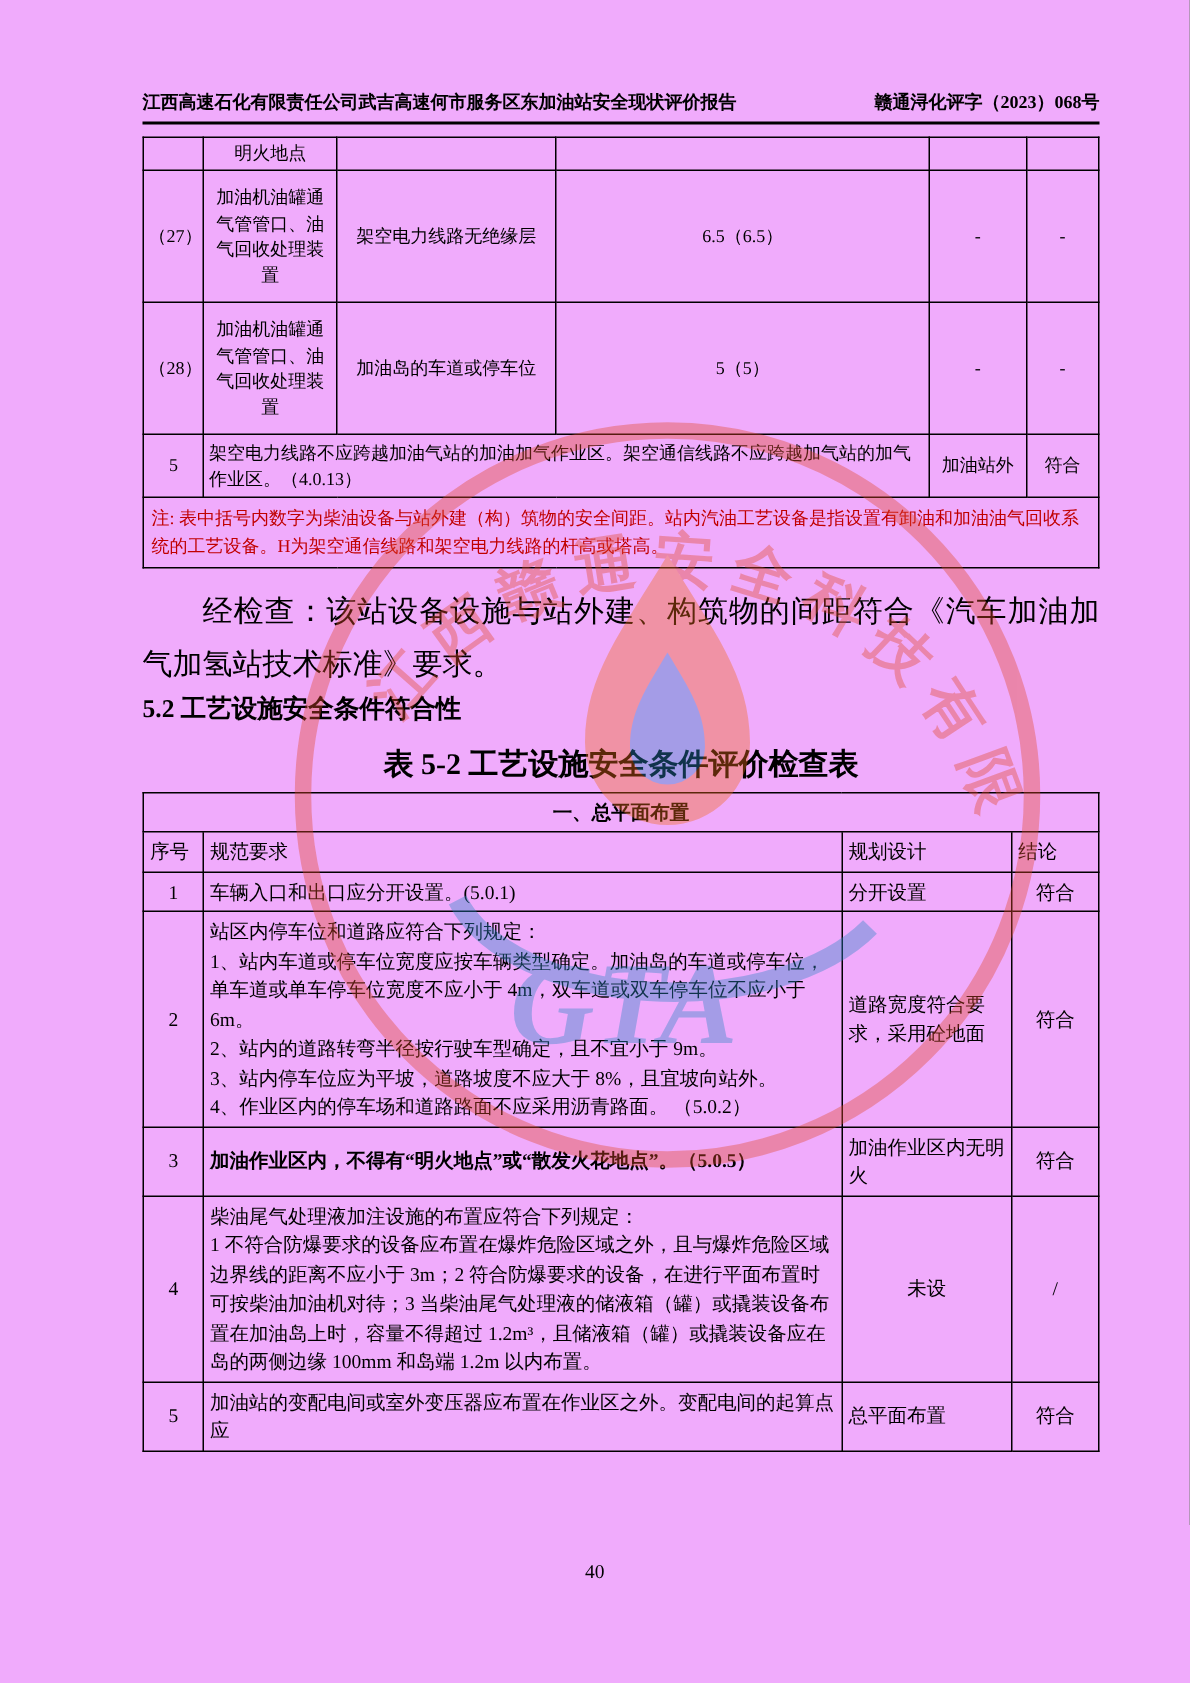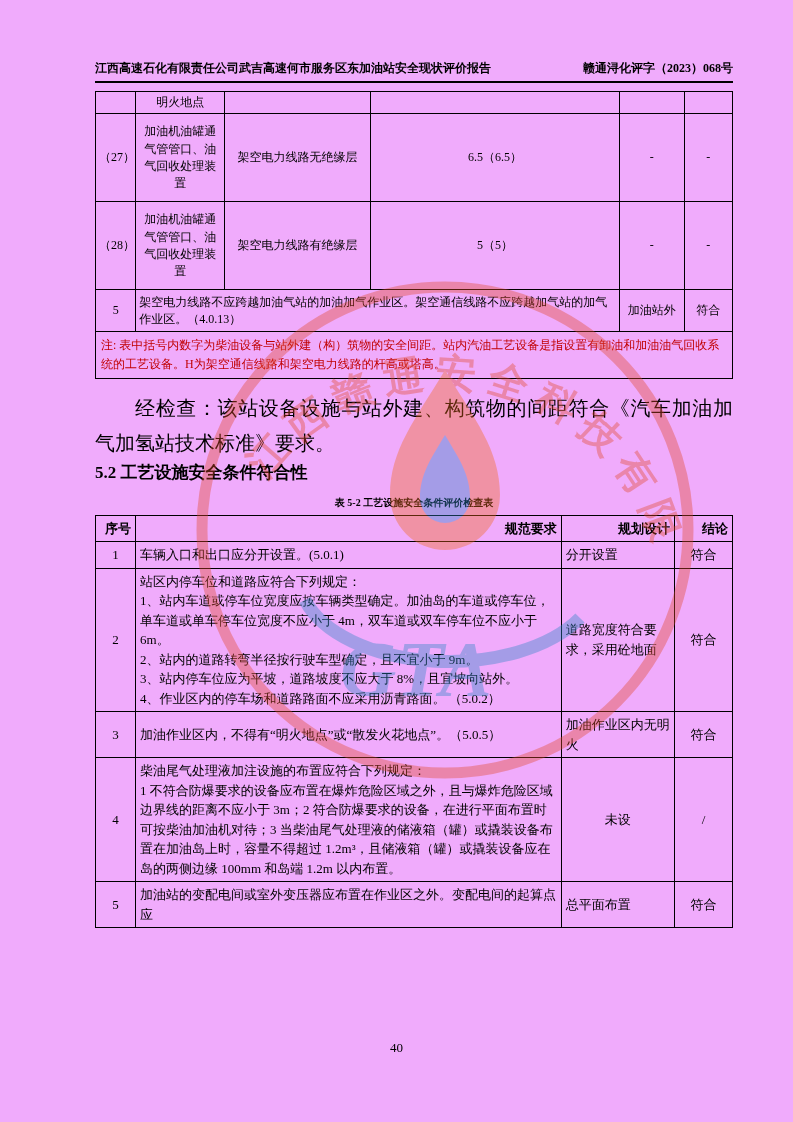--- a/index.html
+++ b/index.html
@@ -22,31 +22,31 @@
   table { width:100%; border-collapse:collapse; table-layout:fixed; }
   td, th { border:1px solid #000; vertical-align:middle; }
 
   .t1 { margin-top:8px; font-size:12px; }
   .t1 td { text-align:center; padding:2px 3px; line-height:1.45; }
   .t1 .left { text-align:left; }
   .t1 .note-cell { text-align:left; color:#c00000; line-height:1.55; padding:4px 5px; }
 
   .para { font-size:20px; line-height:1.75; text-indent:2em; text-align:justify; margin-top:12px; }
   .sec-heading { font-size:17px; font-weight:bold; }
-  .tbl-title { font-size:10px; font-weight:bold; text-align:center; margin-top:12px; margin-bottom:5px; }
+  .tbl-title { font-size:20px; font-weight:bold; text-align:center; margin-top:12px; margin-bottom:5px; }
 
   .t2 { font-size:13px; }
   .t2 td, .t2 th { padding:3px 4px; line-height:1.5; }
-  .t2 th { font-weight:bold; text-align:right; }
+  .t2 th { font-weight:normal; text-align:left; }
   .t2 .no { text-align:center; }
   .t2 .req { text-align:left; white-space:pre-line; }
   .t2 .design { text-align:left; }
   .t2 .design.centered { text-align:center; }
   .t2 .concl { text-align:center; }
-  .t2 .bold { font-weight:normal; }
+  .t2 .bold { font-weight:bold; }
   .t2 .sec-row { font-weight:bold; text-align:center; height:25px; }
 
   .footer { position:absolute; top:1040px; left:0; width:100%; text-align:center; font-size:13px; z-index:1; }
 
   
   .watermark {
     position:absolute; left:185px; top:250px; width:520px; height:560px;
     z-index:2; opacity:0.38; pointer-events:none;
   }
 </style>
@@ -84,21 +84,21 @@
           <td>（27）</td>
           <td>加油机油罐通气管管口、油气回收处理装置</td>
           <td>架空电力线路无绝缘层</td>
           <td>6.5（6.5）</td>
           <td>-</td>
           <td>-</td>
         </tr>
         <tr style="height:88px;">
           <td>（28）</td>
           <td>加油机油罐通气管管口、油气回收处理装置</td>
-          <td>架空电力线路有绝缘层</td>
+          <td>加油岛的车道或停车位</td>
           <td>5（5）</td>
           <td>-</td>
           <td>-</td>
         </tr>
         <tr style="height:42px;">
           <td>5</td>
           <td class="left" colspan="3">架空电力线路不应跨越加油气站的加油加气作业区。架空通信线路不应跨越加气站的加气作业区。（4.0.13）</td>
           <td>加油站外</td>
           <td>符合</td>
         </tr>
@@ -115,20 +115,23 @@
     <div class="tbl-title">表 5-2  工艺设施安全条件评价检查表</div>
 
     <table class="t2">
       <colgroup>
         <col style="width:40px">
           <col style="width:425px">
           <col style="width:113px">
           <col style="width:58px">
       </colgroup>
       <tbody>
+        <tr>
+          <td class="sec-row" colspan="4">一、总平面布置</td>
+        </tr>
         <tr style="height:25px;">
           <th>序号</th>
           <th>规范要求</th>
           <th>规划设计</th>
           <th>结论</th>
         </tr>
 
         <tr style="height:25px;">
           <td class="no">1</td>
           <td class="req">车辆入口和出口应分开设置。(5.0.1)</td>

